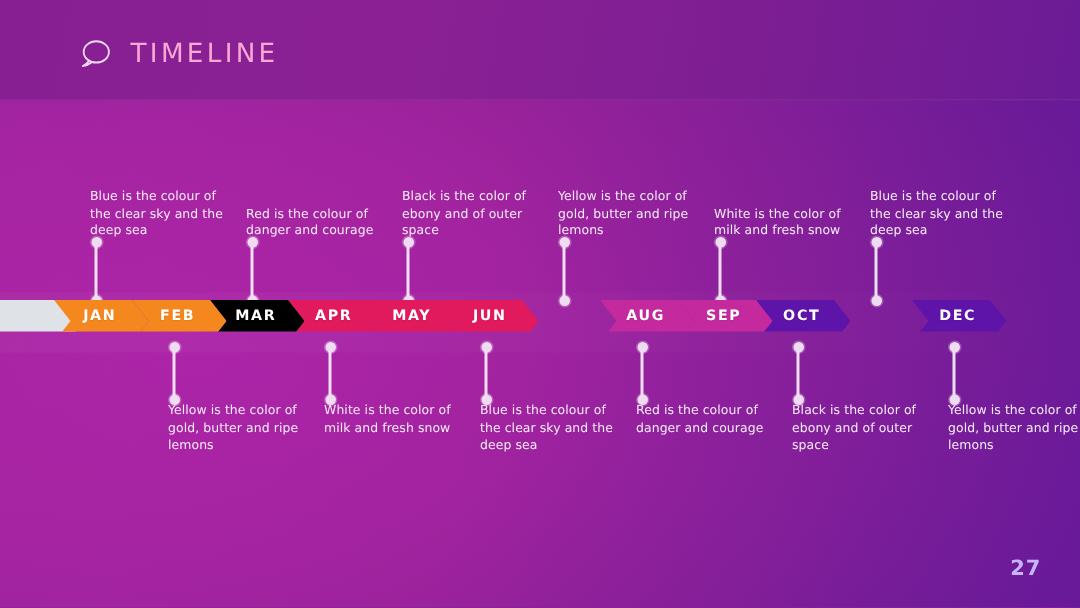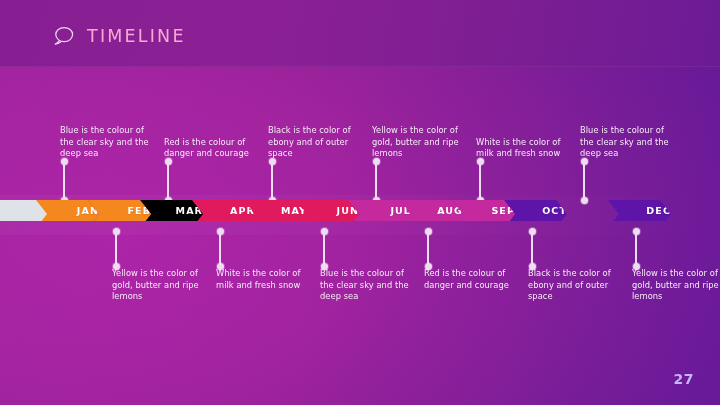--- a/index.html
+++ b/index.html
@@ -49,21 +49,21 @@
     color:#f9a8d4; font-size:17.5px; letter-spacing:2.2px; font-weight:400;
     font-family:"DejaVu Sans", sans-serif;
   }
 
   
   .timeline {
     position:absolute; left:0; top:200px; height:28px; width:720px;
   }
   .seg {
     position:absolute; top:0; height:21px;
-    display:flex; align-items:center; justify-content:flex-end;
+    display:flex; align-items:center; justify-content:center;
   }
   .seg-label {
     position:relative; z-index:2;
     color:#ffffff; font-size:9.5px; letter-spacing:1.1px; font-weight:700;
     font-family:"DejaVu Sans", sans-serif;
     text-shadow:0 1px 1px rgba(0,0,0,.08);
   }
 
   
   .conn {
@@ -123,23 +123,20 @@
       <span class="seg-label" style="margin-left: -2px;">MAR</span>
     </div>
     <div class="seg" style="left: 192px; width: 63px; background: rgb(224, 26, 92); z-index: 37; clip-path: polygon(0px 0px, 52px 0px, 63px 14px, 52px 28px, 0px 28px, 11px 14px);">
       <span class="seg-label" style="margin-left: -2px;">APR</span>
     </div>
     <div class="seg" style="left: 244px; width: 63px; background: rgb(224, 26, 92); z-index: 36; clip-path: polygon(0px 0px, 52px 0px, 63px 14px, 52px 28px, 0px 28px, 11px 14px);">
       <span class="seg-label" style="margin-left: -2px;">MAY</span>
     </div>
     <div class="seg" style="left: 296px; width: 63px; background: rgb(224, 26, 92); z-index: 35; clip-path: polygon(0px 0px, 52px 0px, 63px 14px, 52px 28px, 0px 28px, 11px 14px);">
       <span class="seg-label" style="margin-left: -2px;">JUN</span>
-    </div>
-    <div class="seg" style="left: 348px; width: 63px; background: rgb(196, 42, 158); z-index: 34; clip-path: polygon(0px 0px, 52px 0px, 63px 14px, 52px 28px, 0px 28px, 11px 14px);">
-      <span class="seg-label" style="margin-left: -2px;">JUL</span>
     </div>
     <div class="seg" style="left: 400px; width: 63px; background: rgb(196, 42, 158); z-index: 33; clip-path: polygon(0px 0px, 52px 0px, 63px 14px, 52px 28px, 0px 28px, 11px 14px);">
       <span class="seg-label" style="margin-left: -2px;">AUG</span>
     </div>
     <div class="seg" style="left: 452px; width: 63px; background: rgb(196, 42, 158); z-index: 32; clip-path: polygon(0px 0px, 52px 0px, 63px 14px, 52px 28px, 0px 28px, 11px 14px);">
       <span class="seg-label" style="margin-left: -2px;">SEP</span>
     </div>
     <div class="seg" style="left: 504px; width: 63px; background: rgb(94, 20, 168); z-index: 31; clip-path: polygon(0px 0px, 52px 0px, 63px 14px, 52px 28px, 0px 28px, 11px 14px);">
       <span class="seg-label" style="margin-left: -2px;">OCT</span>
     </div>

